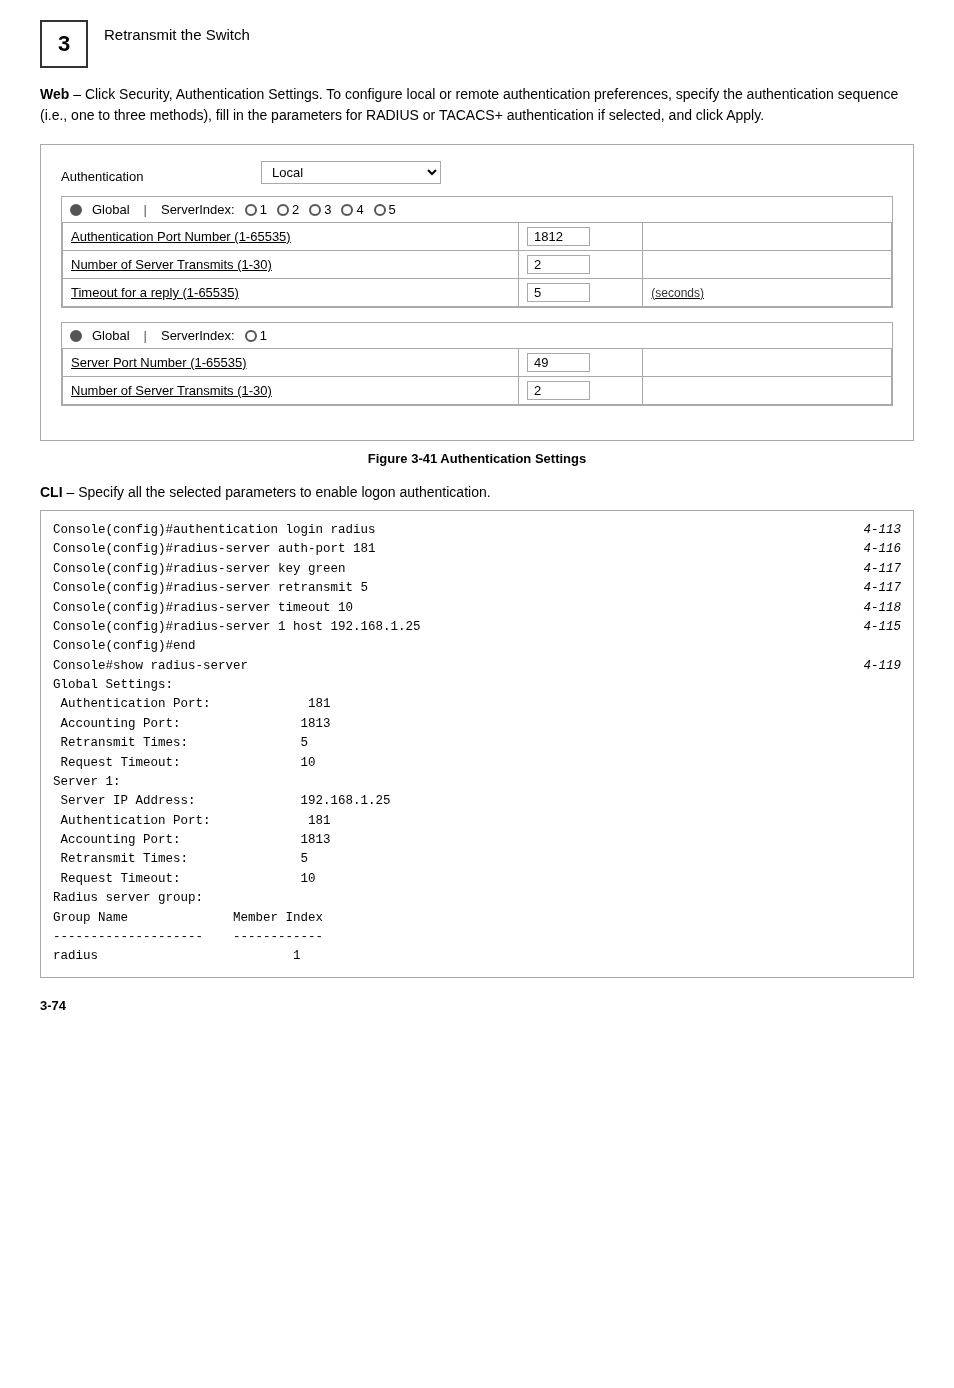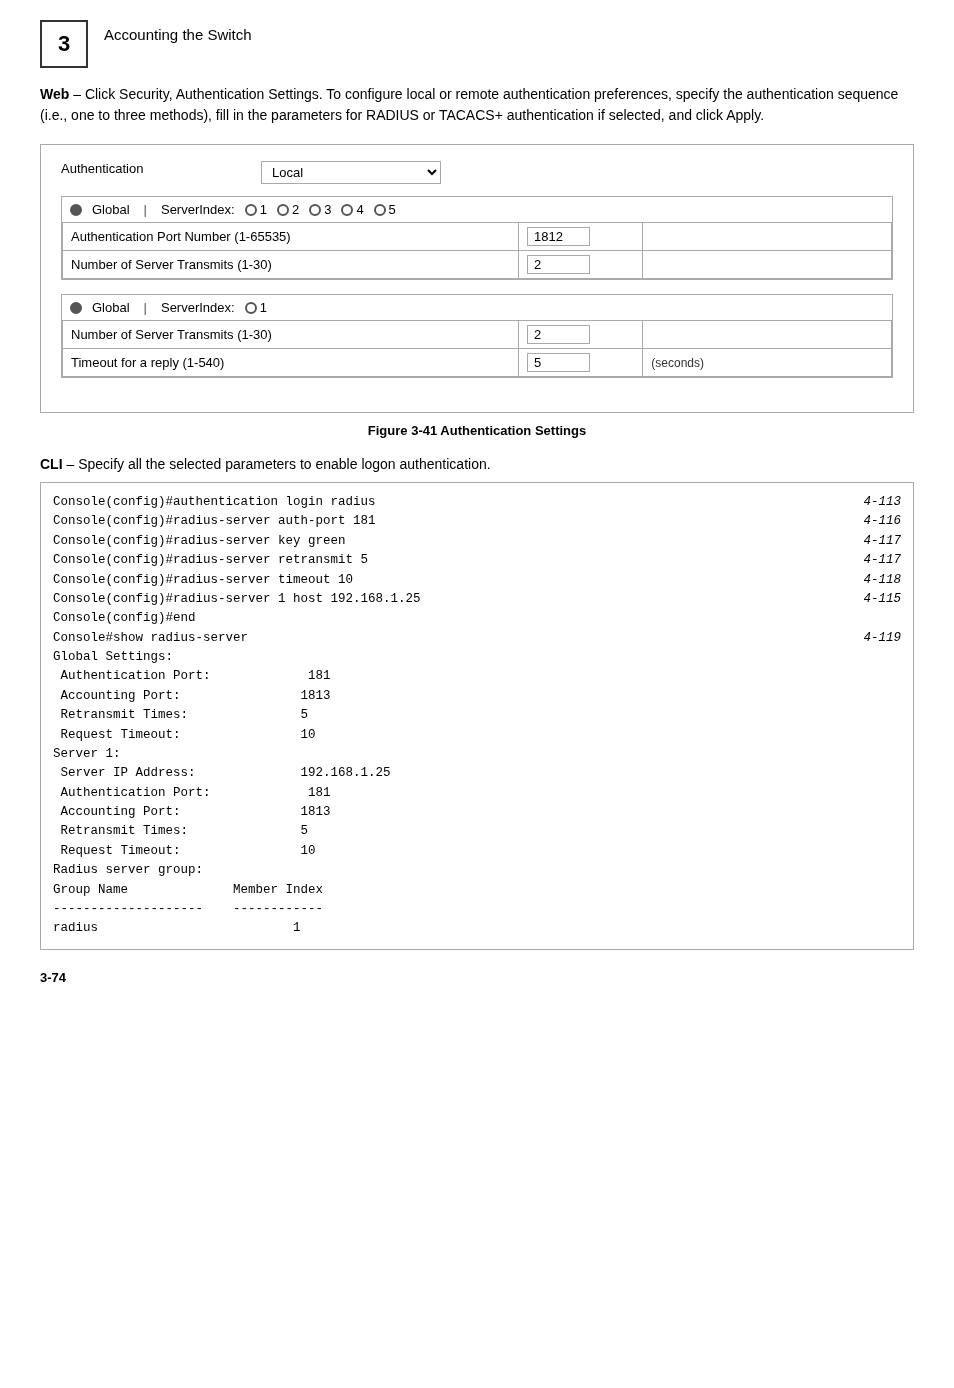--- a/index.html
+++ b/index.html
@@ -53,21 +53,21 @@
       background: #fff;
     }
     .auth-panel-title {
       font-size: 22px;
       font-weight: bold;
       margin-bottom: 16px;
     }
 
     .auth-row {
       display: flex;
-      align-items: flex-start;
+      align-items: flex-end;
       margin-bottom: 12px;
     }
     .auth-label {
       width: 200px;
       font-size: 13px;
     }
     .auth-select-wrap {
       display: flex;
       align-items: center;
     }
@@ -104,20 +104,21 @@
       gap: 3px;
     }
     .pipe {
       margin: 0 4px;
       color: #555;
     }
 
     .settings-table {
       width: 100%;
       border-collapse: collapse;
+      text-decoration: underline;
     }
     .settings-table td {
       border: 1px solid #aaa;
       padding: 4px 8px;
       font-size: 13px;
     }
     .settings-table td:first-child {
       width: 55%;
     }
     .settings-table td:nth-child(2) {
@@ -186,21 +187,21 @@
       vertical-align: middle;
     }
   </style>
 </head>
 <body>
 
 <div class="header-section">
   <div class="chapter-icon">
     <span>3</span>
   </div>
-  <div class="chapter-title">Accounting the Switch</div>
+  <div class="chapter-title">Retransmit the Switch</div>
 </div>
 
 <p class="intro-text">
   <strong>Web</strong><span> – Click Security, Authentication Settings. To configure local or remote authentication preferences, specify the authentication sequence (i.e., one to three methods), fill in the parameters for RADIUS or TACACS+ authentication if selected, and click Apply.</span>
 </p>
 
 <div class="auth-panel">
 
   <div class="auth-row">
     <div class="auth-label">Authentication</div>
@@ -245,49 +246,54 @@
           <tr>
         <td>Authentication Port Number (1-65535)</td>
         <td><input class="input-field" type="text" value="1812" style=""></td>
         <td></td>
       </tr>
       <tr>
         <td>Number of Server Transmits (1-30)</td>
         <td><input class="input-field" type="text" value="2" style=""></td>
         <td></td>
       </tr>
+      <tr>
+        <td>Timeout for a reply (1-65535)</td>
+        <td><input class="input-field" type="text" value="5" style=""></td>
+        <td>(seconds)</td>
+      </tr>
     </tbody>
       </table>
   </div>
 
   <div class="settings-box">
 
     <div class="radio-row">
       <span class="radio-filled"></span>
       <span>Global</span>
       <span class="pipe">|</span>
       <span>ServerIndex:</span>
       <span class="radio-item">
         <span class="radio-empty"></span>
         <span>1</span>
       </span>
     </div>
 
     <table class="settings-table">
       <tbody>
+          <tr>
+        <td>Server Port Number (1-65535)</td>
+        <td><input class="input-field" type="text" value="49" style=""></td>
+        <td></td>
+      </tr>
       <tr>
         <td>Number of Server Transmits (1-30)</td>
         <td><input class="input-field" type="text" value="2" style=""></td>
         <td></td>
       </tr>
-      <tr>
-        <td>Timeout for a reply (1-540)</td>
-        <td><input class="input-field" type="text" value="5" style=""></td>
-        <td>(seconds)</td>
-      </tr>
     </tbody>
       </table>
   </div>
 </div>
 
 <div class="figure-caption">Figure 3-41  Authentication Settings</div>
 
 <p class="cli-heading">
   <strong>CLI</strong><span> – Specify all the selected parameters to enable logon authentication.</span>
 </p>

